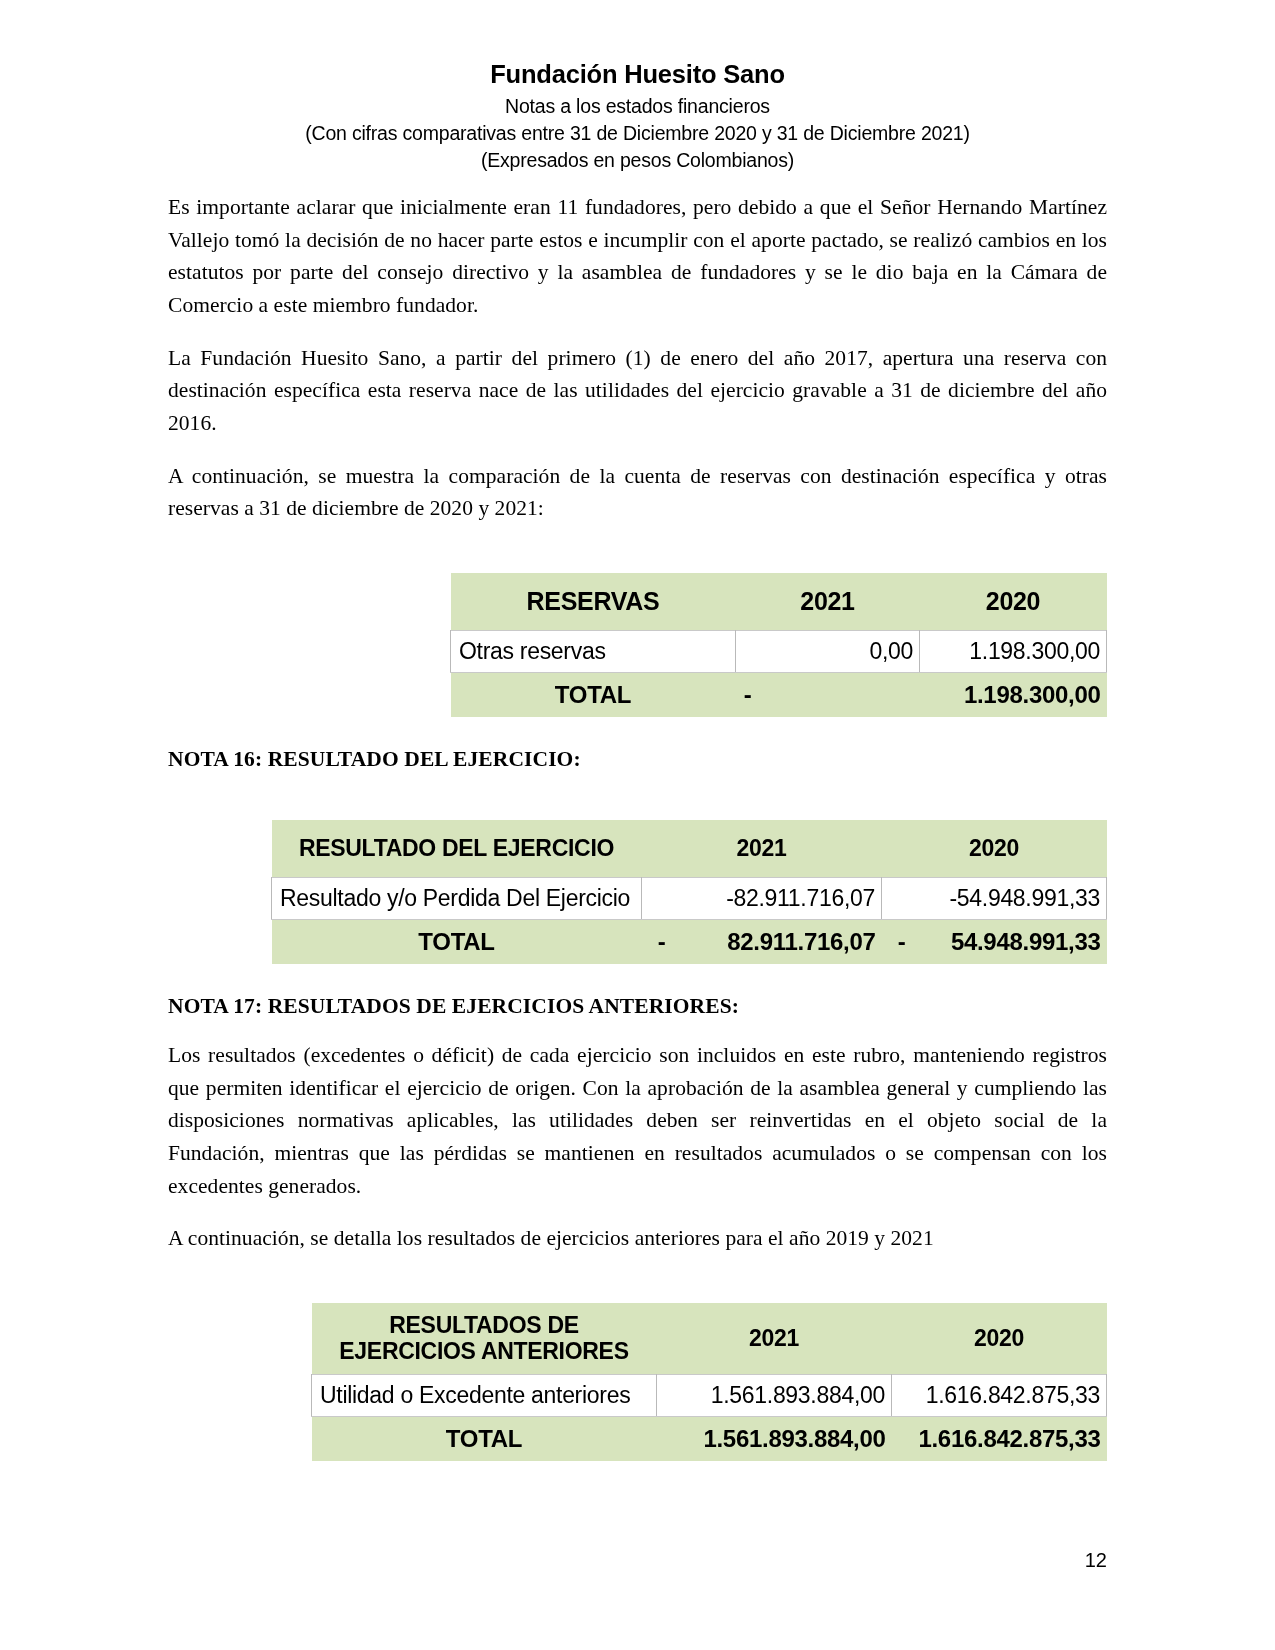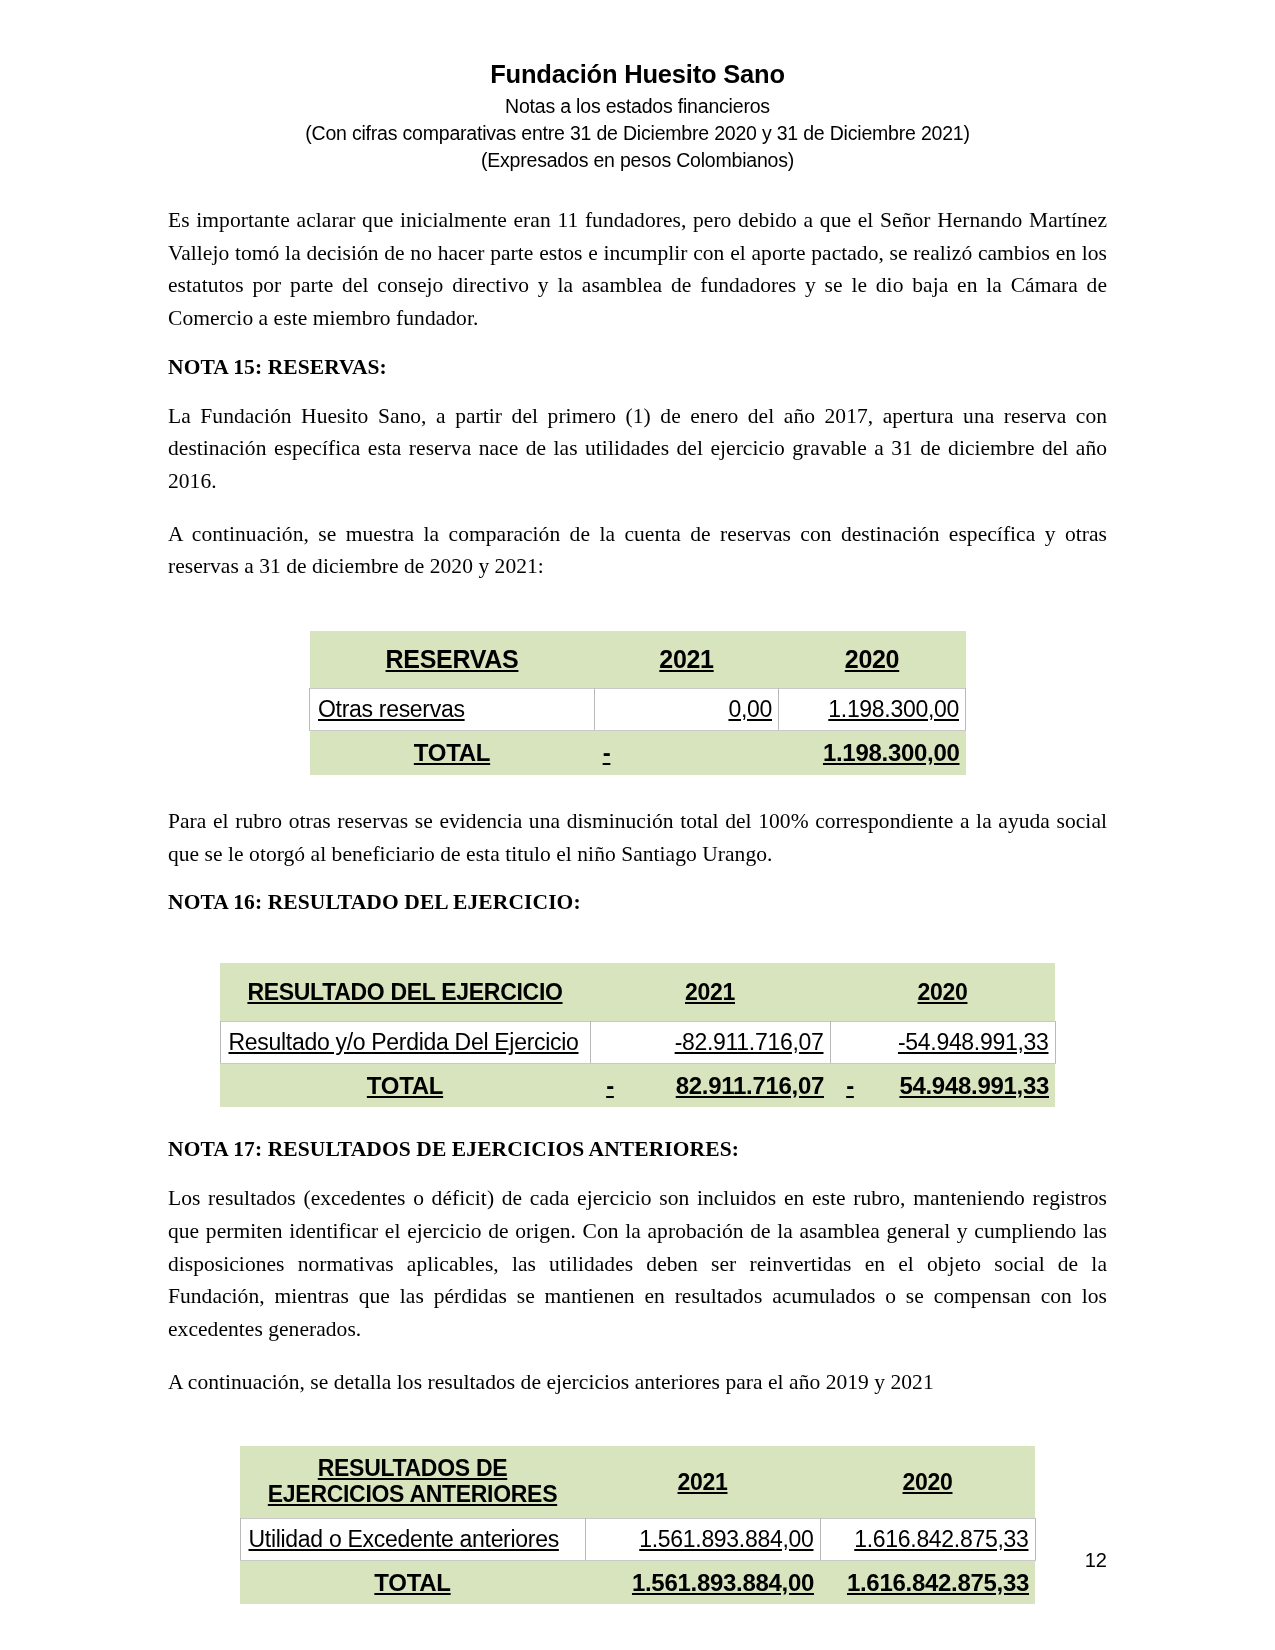--- a/index.html
+++ b/index.html
@@ -17,21 +17,21 @@
     width: 1275px;
     height: 1650px;
     padding: 58px 168px 40px 168px;
     position: relative;
   }
 
   
   .doc-header {
     text-align: center;
     font-family: "Liberation Sans", "DejaVu Sans", sans-serif;
-    margin-bottom: 30px;
+    margin-bottom: 17px;
   }
   .doc-title {
     font-size: 25.5px;
     font-weight: bold;
     line-height: 1.30;
     letter-spacing: -0.2px;
     margin-bottom: 2px;
   }
   .doc-sub {
     font-size: 19.5px;
@@ -51,21 +51,21 @@
 
   h3.nota {
     font-size: 21.5px;
     font-weight: bold;
     margin: 0 0 20px 0;
     text-align: left;
     letter-spacing: 0.1px;
   }
 
   
-  .tbl-wrap { display: flex; justify-content: center; text-decoration: underline; }
+  .tbl-wrap { display: flex; justify-content: flex-end; }
   table.fin {
     border-collapse: collapse;
     font-family: "Liberation Sans", "DejaVu Sans", sans-serif;
     table-layout: fixed;
   }
   table.fin td, table.fin th {
     padding: 0 6px;
     vertical-align: middle;
     white-space: nowrap;
   }
@@ -138,21 +138,20 @@
 
   <div class="doc-header">
     <div class="doc-title">Fundación Huesito Sano</div>
     <div class="doc-sub">Notas a los estados financieros</div>
     <div class="doc-sub">(Con cifras comparativas entre 31 de Diciembre 2020 y 31 de Diciembre 2021)</div>
     <div class="doc-sub">(Expresados en pesos Colombianos)</div>
   </div>
 
   <p class="body">Es importante aclarar que inicialmente eran 11 fundadores, pero debido a que el Señor Hernando Martínez Vallejo tomó la decisión de no hacer parte estos e incumplir con el aporte pactado, se realizó cambios en los estatutos por parte del consejo directivo y la asamblea de fundadores y se le dio baja en la Cámara de Comercio a este miembro fundador.</p>
 
-  <h3 class="nota">NOTA 15: RESERVAS:</h3>
   <p class="body">La Fundación Huesito Sano, a partir del primero (1) de enero del año 2017, apertura una reserva con destinación específica esta reserva nace de las utilidades del ejercicio gravable a 31 de diciembre del año 2016.</p>
   <p class="body">A continuación, se muestra la comparación de la cuenta de reservas con destinación específica y otras reservas a 31 de diciembre de 2020 y 2021:</p>
 
   <div class="gap-before-tbl"></div>
   <div class="tbl-wrap">
     <table class="fin">
       <colgroup>
         <col style="width:285px">
         <col style="width:24px">
         <col style="width:160px">
@@ -177,21 +176,20 @@
           <td class="total-cell dash">-</td>
           <td class="total-cell"></td>
           <td class="total-cell dash"></td>
           <td class="total-cell">1.198.300,00</td>
         </tr>
       </tbody>
     </table>
   </div>
   <div class="gap-after-tbl"></div>
 
-  <p class="body">Para el rubro otras reservas se evidencia una disminución total del 100% correspondiente a la ayuda social que se le otorgó al beneficiario de esta titulo el niño Santiago Urango.</p>
 
   <h3 class="nota">NOTA 16: RESULTADO DEL EJERCICIO:</h3>
 
   <div class="gap-before-tbl"></div>
   <div class="tbl-wrap">
     <table class="fin">
       <colgroup>
         <col style="width:370px">
         <col style="width:40px">
         <col style="width:200px">

